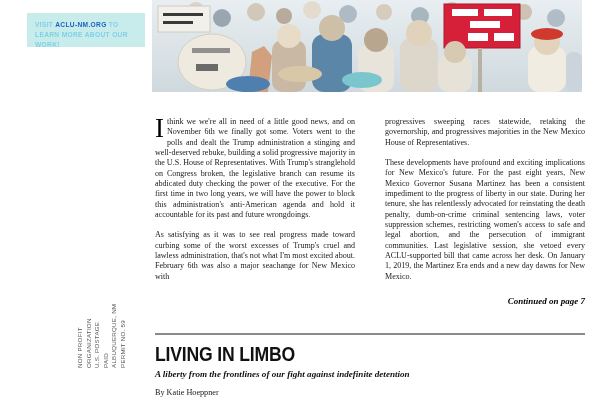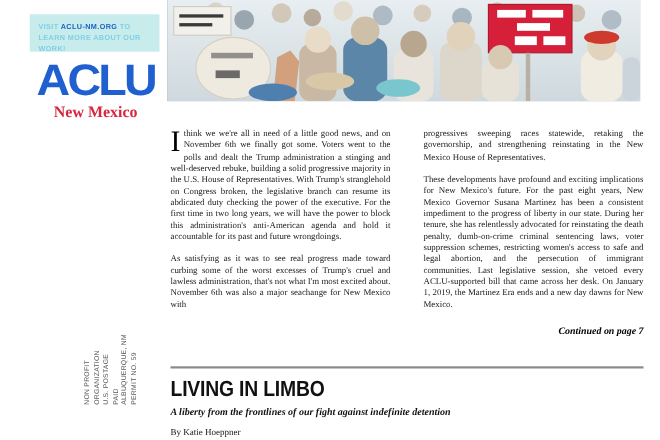--- a/index.html
+++ b/index.html
@@ -159,24 +159,20 @@
       <div>PAID</div>
       <div>ALBUQUERQUE, NM</div>
       <div>PERMIT NO. 59</div>
     </div>
   </div>
 
   <div class="promo">
     <div class="promo-text"><span>VISIT </span><span class="hl">ACLU-NM.ORG</span><span> TO LEARN MORE ABOUT OUR WORK!</span></div>
   </div>
 
-  <div class="logo">
-    <div class="logo-mark">ACLU</div>
-    <div class="logo-sub">New Mexico</div>
-  </div>
 
   <div class="photo">
     <svg viewBox="0 0 430 92" preserveAspectRatio="none">
       <defs>
         <linearGradient id="sky" x1="0" y1="0" x2="0" y2="1">
           <stop offset="0" stop-color="#e8eef2"></stop>
           <stop offset="1" stop-color="#cfd9dd"></stop>
         </linearGradient>
       </defs>
       <rect x="0" y="0" width="430" height="92" fill="url(#sky)"></rect>
@@ -246,24 +242,24 @@
         <ellipse cx="210" cy="80" rx="20" ry="8" fill="#79c6cf"></ellipse>
         <ellipse cx="96" cy="84" rx="22" ry="8" fill="#4f7fae"></ellipse>
       </g>
     </svg>
 
   </div>
 
   <div class="cols">
     <div class="col">
       <p class="lead">I think we we're all in need of a little good news, and on November 6th we finally got some. Voters went to the polls and dealt the Trump administration a stinging and well-deserved rebuke, building a solid progressive majority in the U.S. House of Representatives. With Trump's stranglehold on Congress broken, the legislative branch can resume its abdicated duty checking the power of the executive. For the first time in two long years, we will have the power to block this administration's anti-American agenda and hold it accountable for its past and future wrongdoings.</p>
-      <p>As satisfying as it was to see real progress made toward curbing some of the worst excesses of Trump's cruel and lawless administration, that's not what I'm most excited about. November 6th was also a major seachange for New Mexico with</p>
+      <p>As satisfying as it was to see real progress made toward curbing some of the worst excesses of Trump's cruel and lawless administration, that's not what I'm most excited about. February 6th was also a major seachange for New Mexico with</p>
     </div>
     <div class="col">
-      <p>progressives sweeping races statewide, retaking the governorship, and strengthening reinstating in the New Mexico House of Representatives.</p>
+      <p>progressives sweeping races statewide, retaking the governorship, and progressives majorities in the New Mexico House of Representatives.</p>
       <p>These developments have profound and exciting implications for New Mexico's future. For the past eight years, New Mexico Governor Susana Martinez has been a consistent impediment to the progress of liberty in our state. During her tenure, she has relentlessly advocated for reinstating the death penalty, dumb-on-crime criminal sentencing laws, voter suppression schemes, restricting women's access to safe and legal abortion, and the persecution of immigrant communities. Last legislative session, she vetoed every ACLU-supported bill that came across her desk. On January 1, 2019, the Martinez Era ends and a new day dawns for New Mexico.</p>
       <div class="contd">Continued on page 7</div>
     </div>
   </div>
 
   <div class="rule"></div>
 
   <div class="headline">LIVING IN LIMBO</div>
   <div class="deck">A liberty from the frontlines of our fight against indefinite detention</div>
   <div class="byline">By Katie Hoeppner</div>

